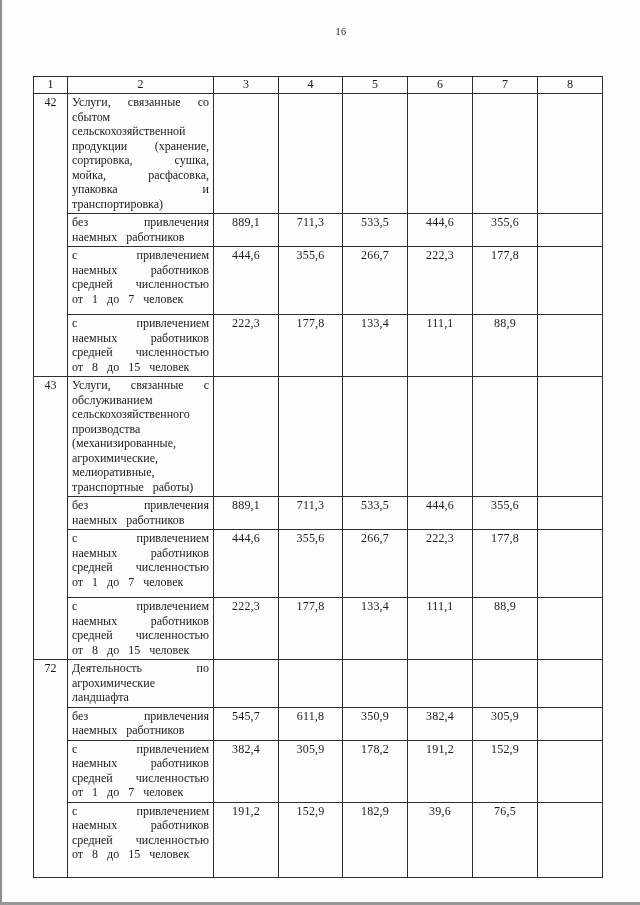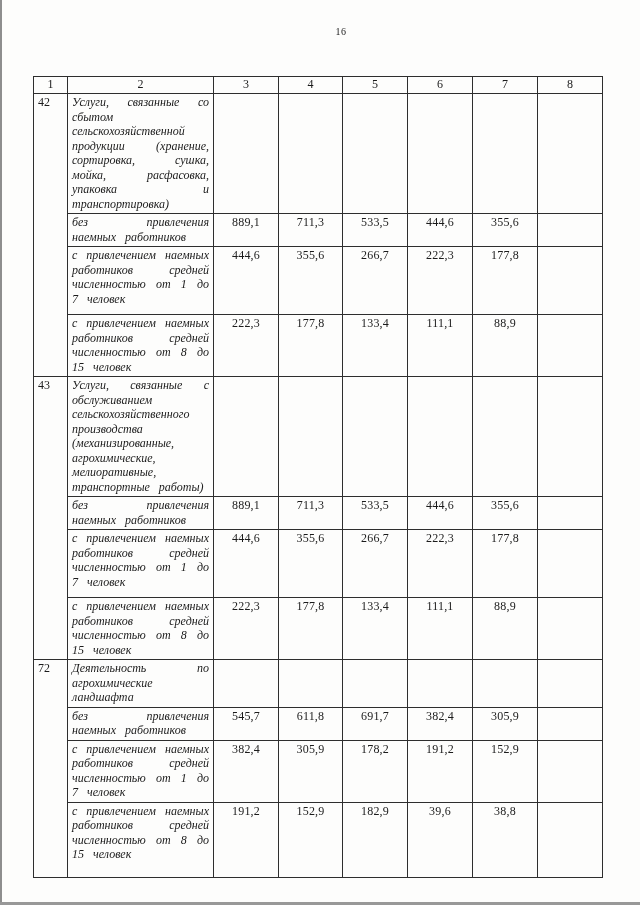--- a/index.html
+++ b/index.html
@@ -62,29 +62,29 @@
     font-weight: normal;
     padding: 1px 4px 2px 4px;
   }
   table.doc-table thead tr { height: 17px; }
   table.doc-table th {
     text-align: center;
     padding: 0 2px;
     line-height: 15px;
   }
   td.num-cell {
+    text-align: center;
     padding-top: 2px;
   }
   td.label-cell {
     text-align: justify;
     word-spacing: 6px;
     padding: 1px 7px 2px 7px;
     hyphens: none;
     overflow-wrap: normal;
-    font-style: italic;
   }
   td.value-cell {
     text-align: center;
     padding-top: 2px;
     letter-spacing: 0.2px;
   }
 </style>
 </head>
 <body>
 
@@ -199,38 +199,38 @@
           <td class="value-cell"></td>
           <td class="value-cell"></td>
           <td class="value-cell"></td>
           <td class="value-cell"></td>
           <td class="value-cell"></td>
         </tr>
         <tr style="height: 29px;">
           <td class="label-cell">без привлечения наемных работников</td>
           <td class="value-cell">545,7</td>
           <td class="value-cell">611,8</td>
-          <td class="value-cell">691,7</td>
+          <td class="value-cell">350,9</td>
           <td class="value-cell">382,4</td>
           <td class="value-cell">305,9</td>
           <td class="value-cell"></td>
         </tr>
         <tr style="height: 60px;">
           <td class="label-cell">с привлечением наемных работников средней численностью от 1 до 7 человек</td>
           <td class="value-cell">382,4</td>
           <td class="value-cell">305,9</td>
           <td class="value-cell">178,2</td>
           <td class="value-cell">191,2</td>
           <td class="value-cell">152,9</td>
           <td class="value-cell"></td>
         </tr>
         <tr style="height: 75px;">
           <td class="label-cell">с привлечением наемных работников средней численностью от 8 до 15 человек</td>
           <td class="value-cell">191,2</td>
           <td class="value-cell">152,9</td>
           <td class="value-cell">182,9</td>
           <td class="value-cell">39,6</td>
-          <td class="value-cell">38,8</td>
+          <td class="value-cell">76,5</td>
           <td class="value-cell"></td>
         </tr>
       </tbody>
   </table>
 </div>
 
 </body></html>

